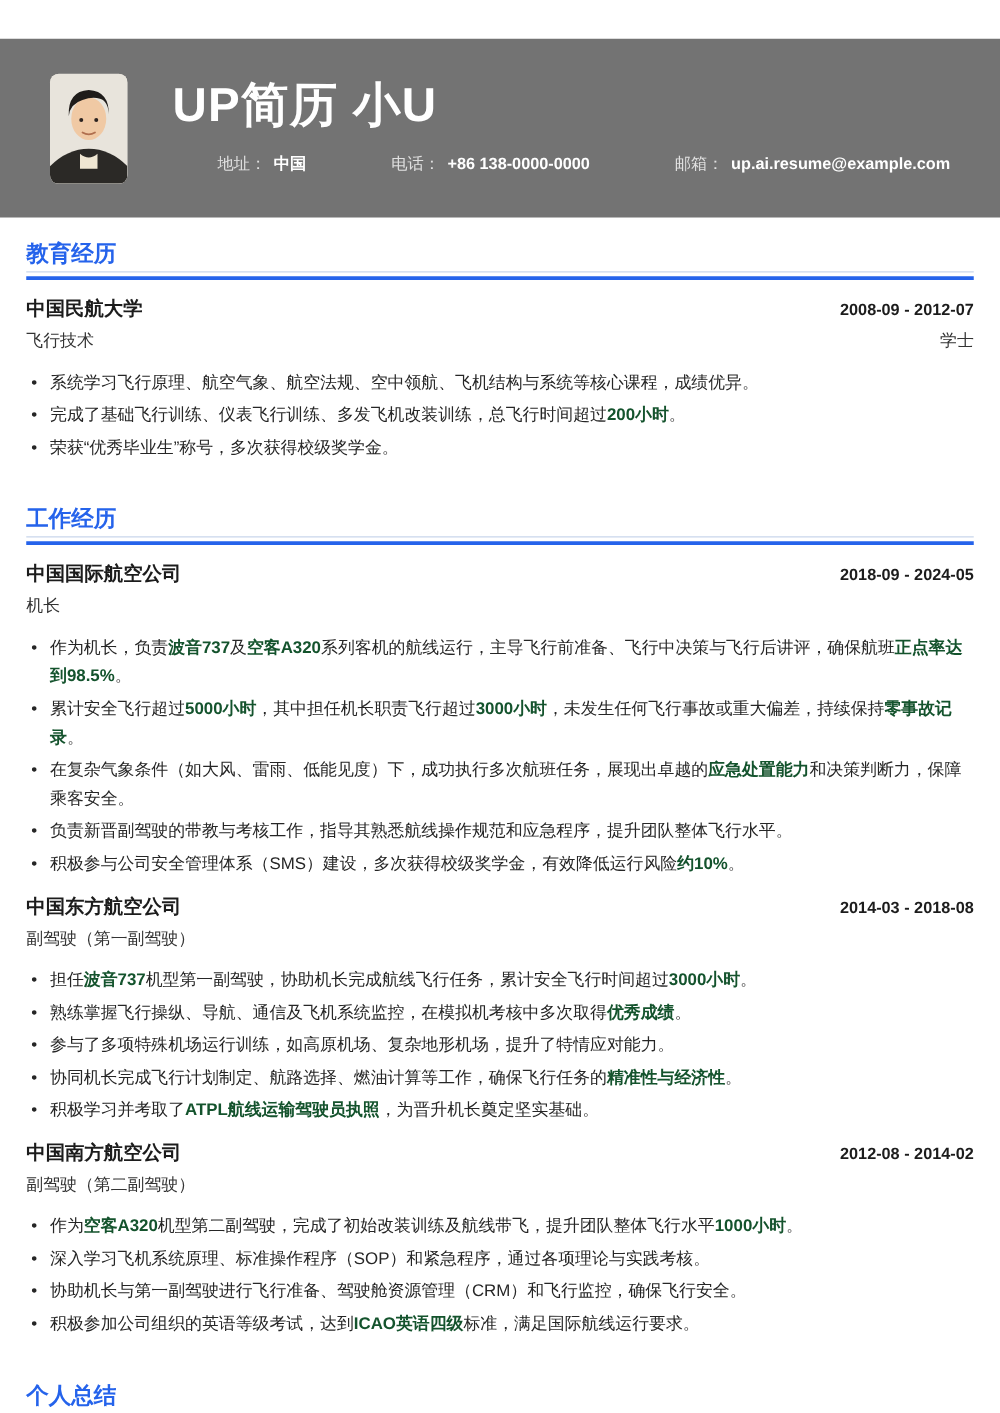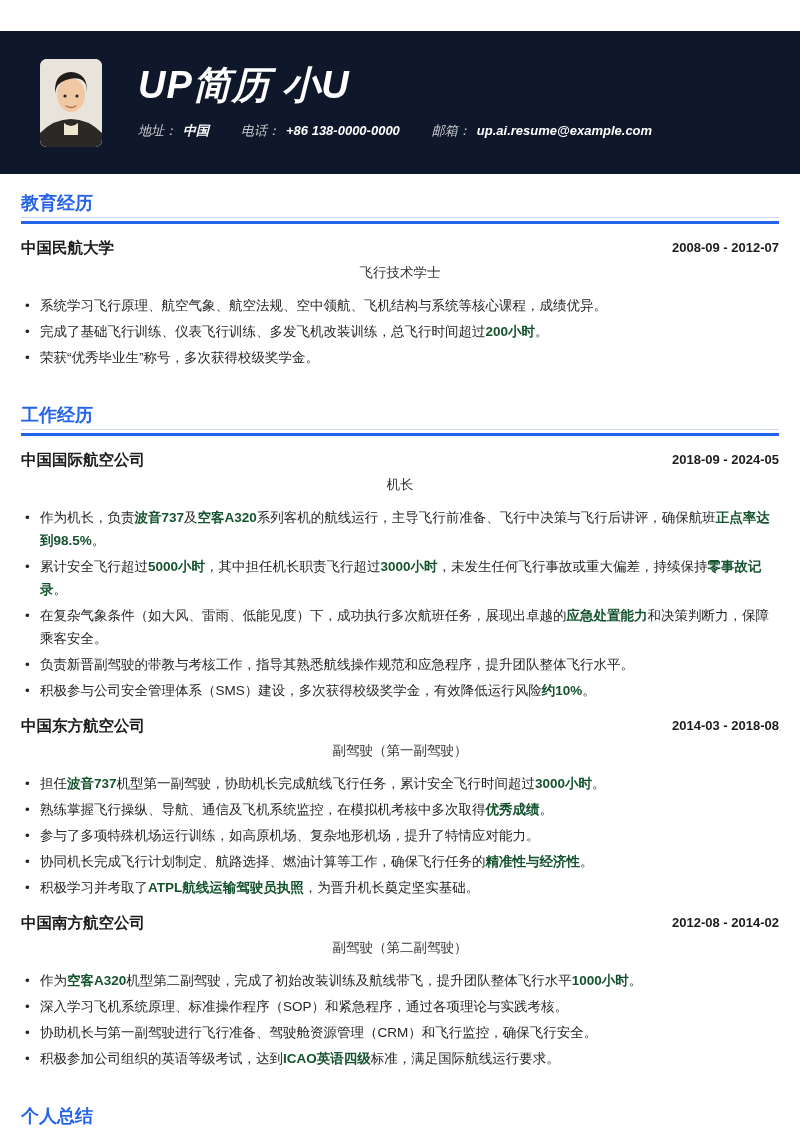--- a/index.html
+++ b/index.html
@@ -6,58 +6,57 @@
   html,body { width:800px; background:#ffffff; }
   body {
     height:1130px; overflow:hidden;
     font-family:"Liberation Sans","DejaVu Sans",sans-serif;
     color:#262626;
   }
   .top-gap { height:31px; background:#ffffff; }
 
   
   .hero {
-    height:143px; background:#0f172a;
+    height:143px; background:#737373;
     display:flex; align-items:center;
     padding:16px 40px;
-    font-style:italic;
   }
   .avatar {
     width:62px; height:88px; border-radius:7px; overflow:hidden;
     flex:0 0 auto; background:#e8e4dc;
   }
   .avatar svg { display:block; width:100%; height:100%; }
   .hero-text { margin-left:36px; color:#fff; }
   .hero-name {
     font-size:38px; font-weight:700; letter-spacing:1px;
     line-height:1.1; margin-bottom:16px;
   }
   .contact-row { display:flex; align-items:baseline; font-size:13px; }
   .contact-pair { margin-right:32px; white-space:nowrap; }
-  .contact-label { color:rgba(255,255,255,0.78); margin-right:6px; }
+  .contact-label { color:rgba(255,255,255,0.78); margin-right:6px;margin-left:36px; }
   .contact-value { color:#ffffff; font-weight:700; }
 
   
   main { padding:0 21px; }
   section.res-section { margin-top:36px; }
   section.res-section:first-of-type { margin-top:19px; }
   section.res-section:last-of-type { }
   .sec-title { color:#2563eb; font-size:18px; font-weight:700; line-height:20px; }
   .sec-line-thin { height:1px; background:#c9d6ec; margin-top:4px; }
   .sec-line-thick { height:3px; background:#2563eb; margin-top:3px; }
 
   .entry { margin-top:15px; }
   .entry-head {
     display:flex; justify-content:space-between; align-items:center;
     font-weight:700; margin-top:15px;gap:39px;
   }
   .org  { font-size:15.5px; color:#1c1c1c; line-height:18px; }
   .date { font-size:13px; color:#1c1c1c; line-height:18px; }
   .entry-sub {
-    display:flex; justify-content:center; align-items:baseline;
+    display:flex; justify-content:space-between; align-items:baseline;
     font-size:13.5px; color:#333; margin-top:7px; line-height:18px;
   }
   ul.bullets { list-style:none; margin-top:12px; }
   ul.bullets li {
     position:relative; padding-left:19px;
     font-size:13.5px; line-height:23px; margin-bottom:3px; color:#262626;
   }
   ul.bullets li::before {
     content:"•"; position:absolute; left:4px; top:0;
     color:#262626; font-size:13.5px;

